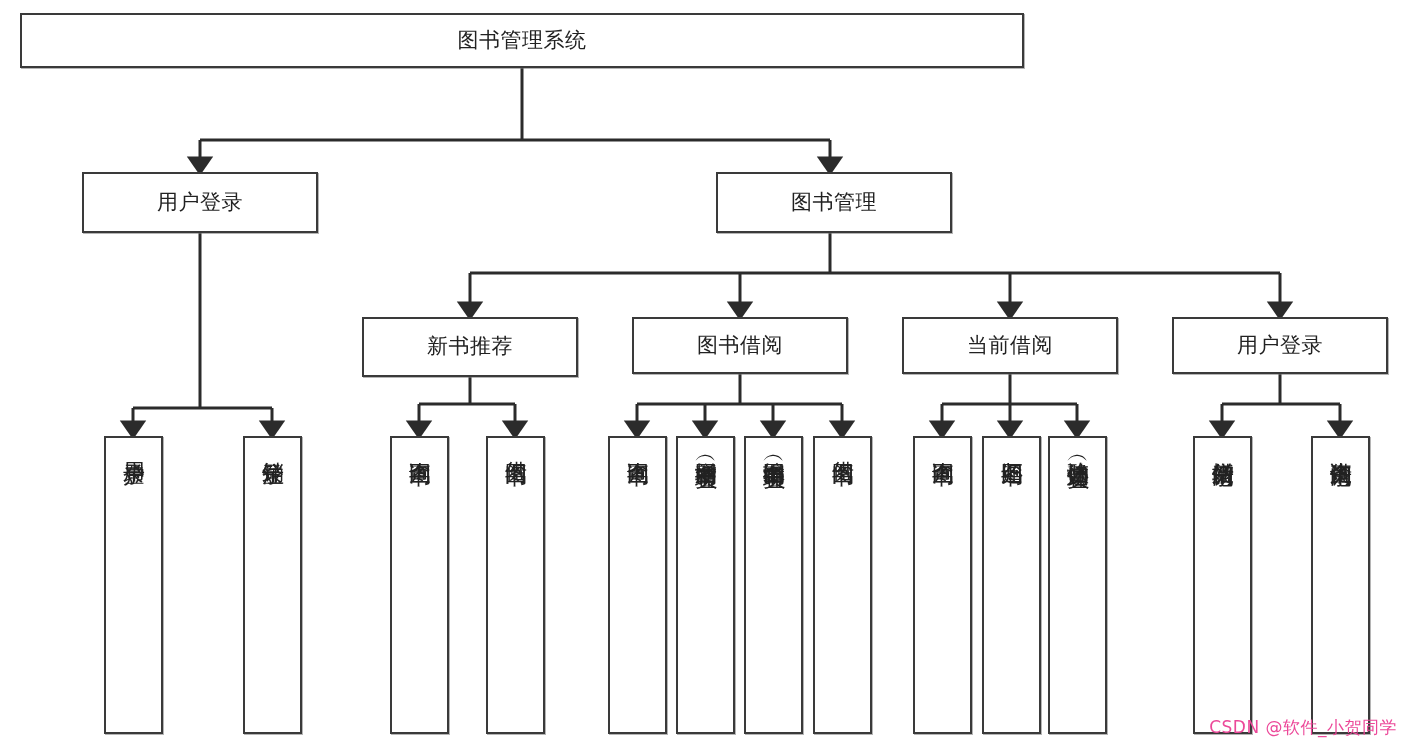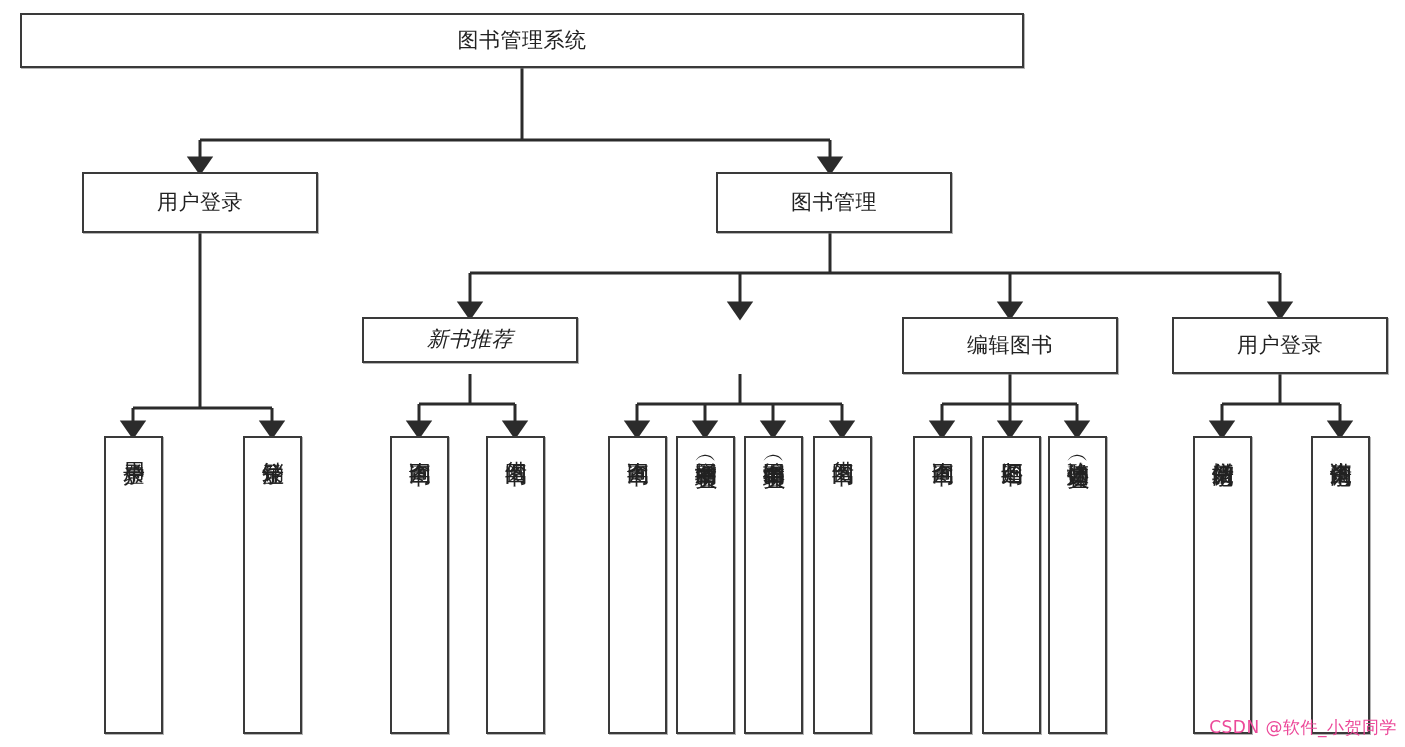--- a/index.html
+++ b/index.html
@@ -128,25 +128,28 @@
     <span class="label">图书管理系统</span>
   </div>
 
   <div class="node h" style="left:82px; top:172px; width:236px; height:61px;">
     <span class="label">用户登录</span>
   </div>
   <div class="node h" style="left:680px; top:172px; width:236px; height:61px;margin-left:36px;">
     <span class="label">图书管理</span>
   </div>
 
-  <div class="node h" style="left:362px; top:317px; width:216px; height:46px;font-style:italic;">
+  <div class="node h" style="left:362px; top:317px; width:216px; height:60px;">
     <span class="label">新书推荐</span>
   </div>
+  <div class="node h" style="left:632px; top:317px; width:216px; height:57px;">
+    <span class="label">图书借阅</span>
+  </div>
   <div class="node h" style="left:902px; top:317px; width:216px; height:57px;">
-    <span class="label">编辑图书</span>
+    <span class="label">当前借阅</span>
   </div>
   <div class="node h" style="left:1172px; top:317px; width:216px; height:57px;">
     <span class="label">用户登录</span>
   </div>
 
   <div class="node v" style="left:104px; top:436px; width:59px; height:298px;">
     <span class="label">用户登录</span>
   </div>
   <div class="node v" style="left:243px; top:436px; width:59px; height:298px;">
     <span class="label">注销登录</span>

